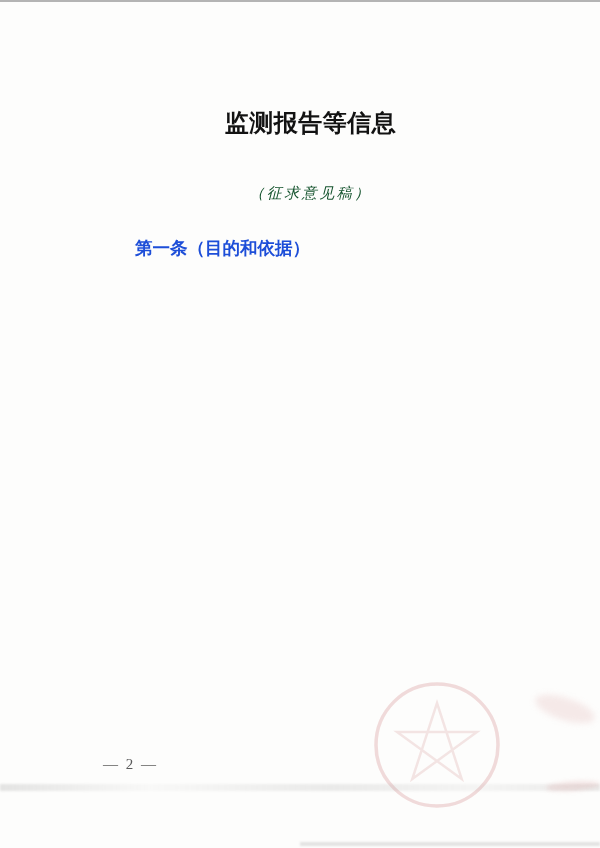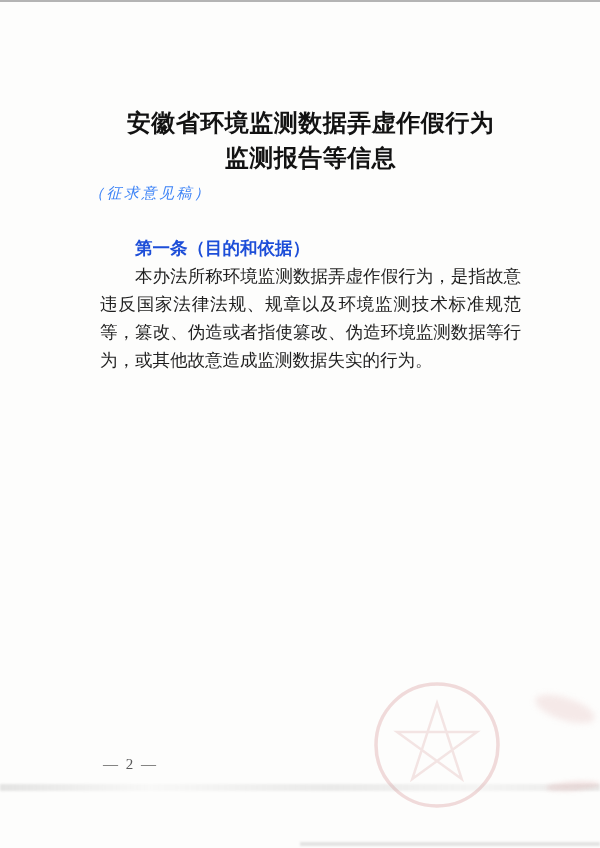--- a/index.html
+++ b/index.html
@@ -22,23 +22,24 @@
     background: rgba(120,120,120,.55);
   }
   .doc-title {
     position: absolute; top: 106px; left: 100px; width: 421px;
     margin: 0; text-align: center;
     font-size: 24px; font-weight: 700; line-height: 35px;
     color: #121212; letter-spacing: .5px;
   }
   .t-line { display: block; }
   .doc-subtitle {
-    position: absolute; top: 184px; left: 89px; width: 421px;
+    position: absolute; top: 184px; left: 100px; width: 421px;
+    text-align: center;
     font-size: 15px; letter-spacing: 2.5px;
-    font-style: italic; color: #3b82f6;
+    font-style: italic; color: #14532d;
   }
   .content {
     position: absolute; top: 234px; left: 100px; width: 421px;
     font-size: 17.5px; line-height: 28px;
     text-align: justify; color: #1e1e1e;
   }
   .sec-heading {
     font-weight: 700; text-indent: 2em; color: #1d4ed8;
   }
   .para { margin: 0; text-indent: 2em; }
@@ -75,30 +76,28 @@
   }
 </style>
 </head>
 <body>
 
 <div class="page">
 
   <div class="scan-edge-top"></div>
 
   <h1 class="doc-title">
-    <span class="t-line">安徽省环境监测数据弄虚作假行为</span>
     <span class="t-line">监测报告等信息</span>
   </h1>
 
   <div class="doc-subtitle">（征求意见稿）</div>
 
   <div class="content">
     <div class="sec-heading">第一条（目的和依据）</div>
 
-    <p class="para">本办法所称环境监测数据弄虚作假行为，是指故意违反国家法律法规、规章以及环境监测技术标准规范等，篡改、伪造或者指使篡改、伪造环境监测数据等行为，或其他故意造成监测数据失实的行为。</p>
   </div>
 
   <div class="seal">
     <svg width="130" height="130" viewBox="0 0 130 130">
       <circle cx="65" cy="65" r="61" fill="none" stroke="var(--seal-color, #cf8080)" stroke-opacity="0.28" stroke-width="3.5"></circle>
       <polygon points="65,23 89.7,99 25.1,52 104.9,52 40.3,99" fill="none" stroke="var(--seal-color, #cf8080)" stroke-opacity="0.20" stroke-width="2.5"></polygon>
     </svg>
   </div>
 
   <div class="fold-shadow"></div>

